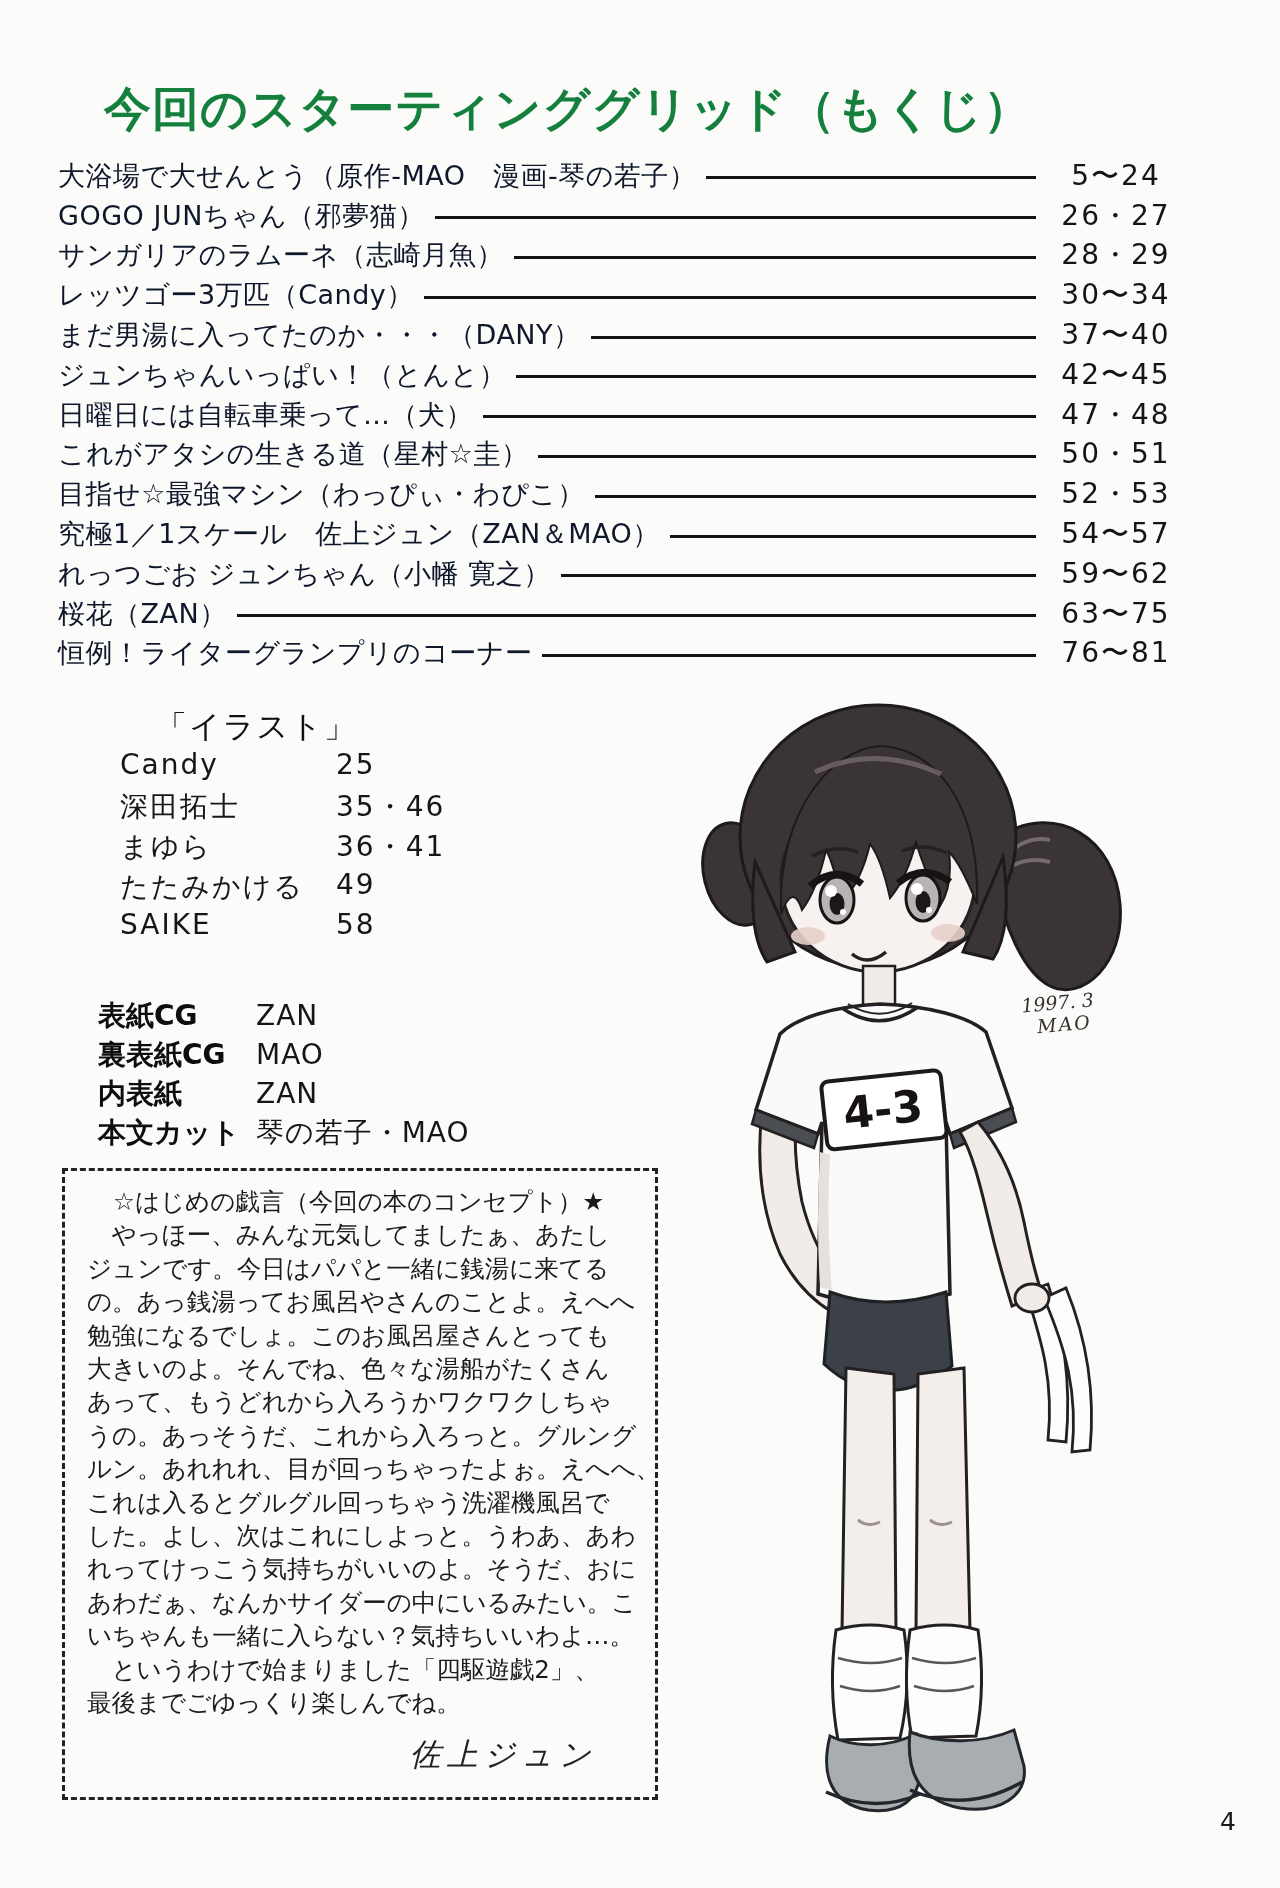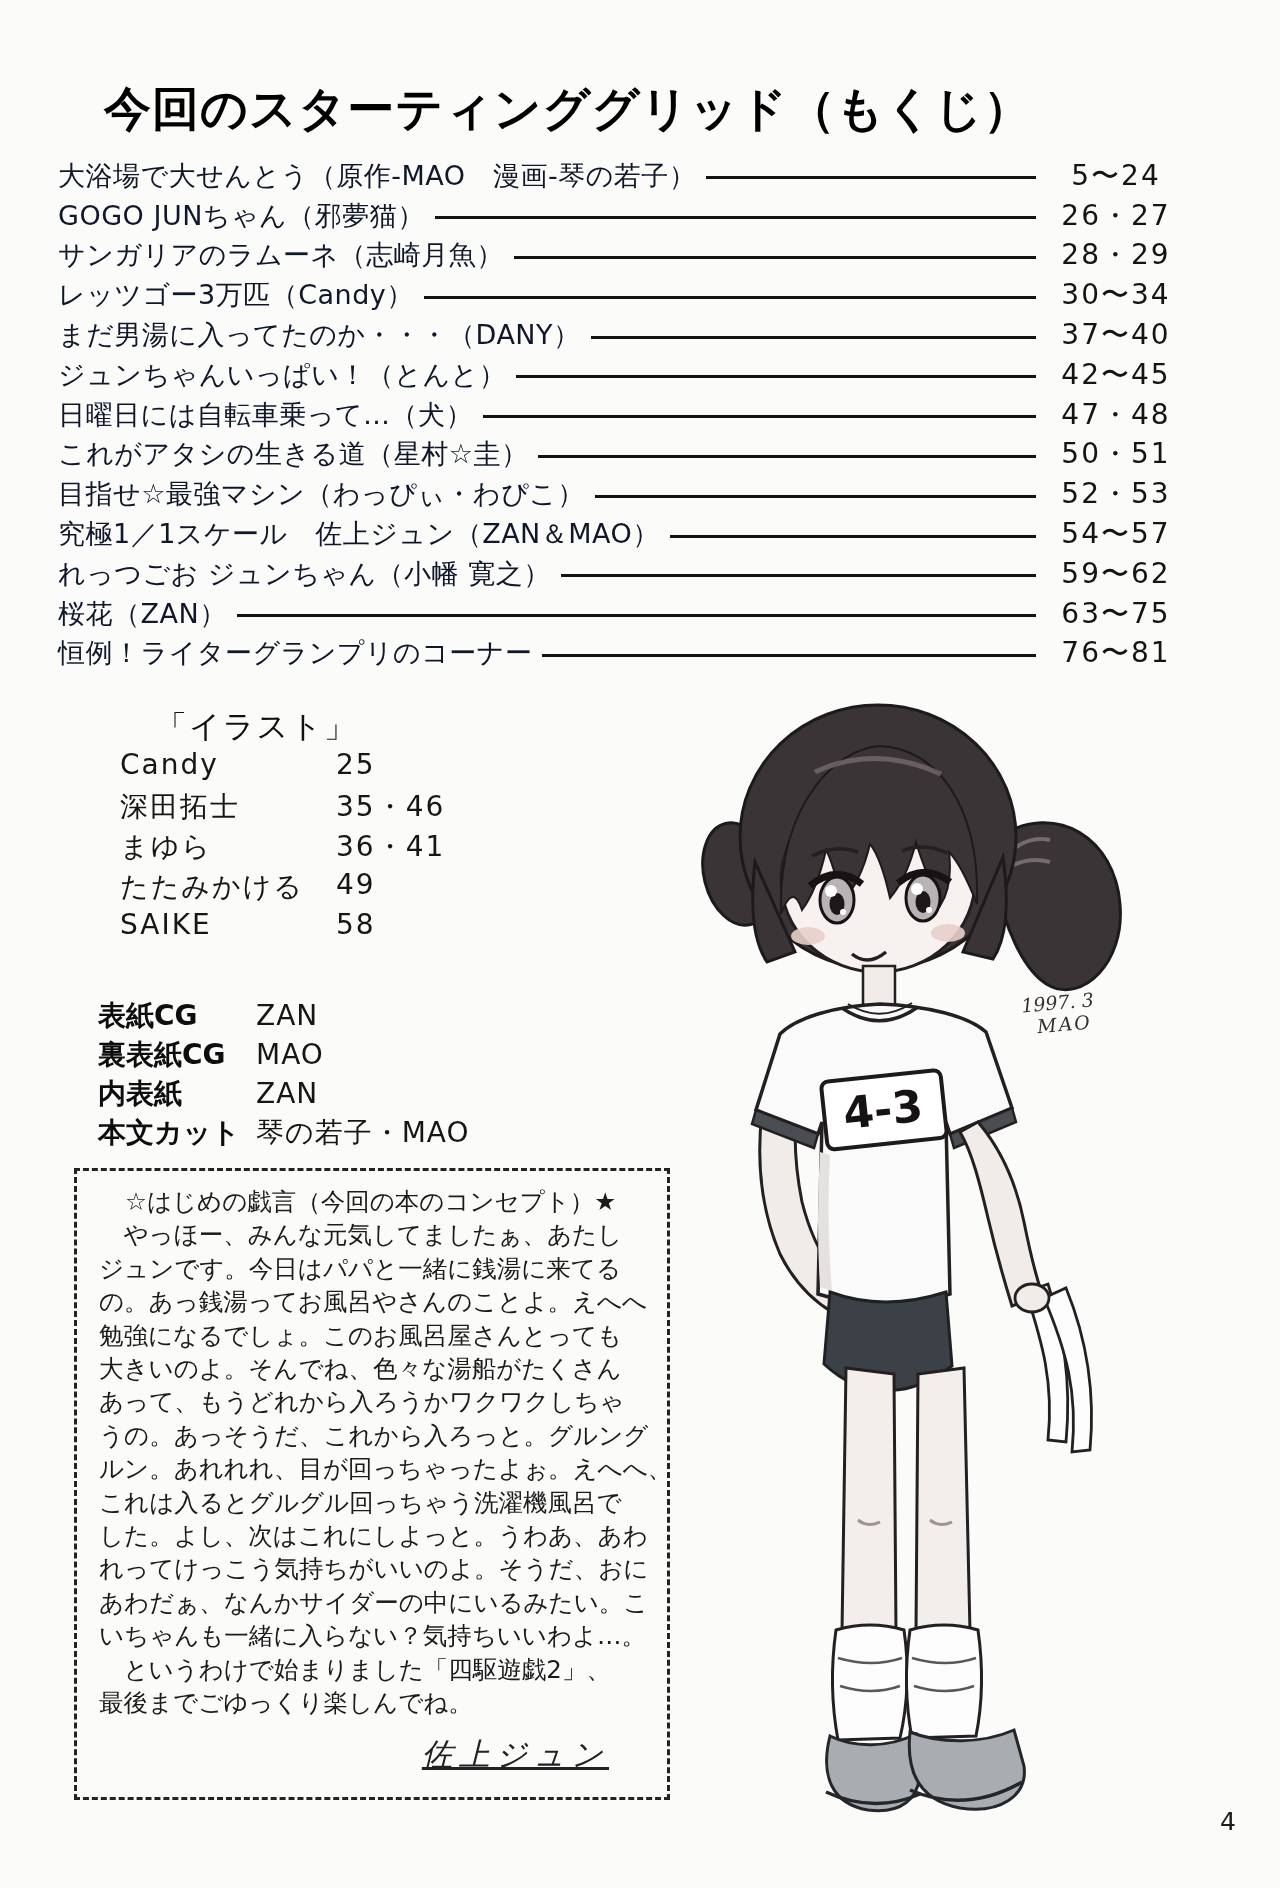--- a/index.html
+++ b/index.html
@@ -5,21 +5,21 @@
   html,body{margin:0;padding:0;}
   body{
     width:1280px;height:1888px;position:relative;overflow:hidden;
     background:#fbfbfa;color:#161616;
     font-family:"DejaVu Sans","Liberation Sans",sans-serif;
   }
   
   .page-title{
     position:absolute;left:104px;top:78px;width:1100px;
     font-size:47px;font-weight:700;letter-spacing:1px;white-space:nowrap;
-    color:#000000;
+    color:#15803d;
   }
   
   .toc{position:absolute;left:58px;top:156px;width:1128px;}
   .toc-row{display:flex;align-items:center;height:39.8px;}
   .toc-title{
     white-space:nowrap;font-size:27px;font-weight:400;color:#0f172a;
     padding-right:8px;letter-spacing:0.5px;
   }
   .toc-leader{flex:1;border-top:3.2px solid #131313;margin:4px 10px 0 2px;}
   .toc-pages{
@@ -33,30 +33,30 @@
   .illust-row:first-of-type{margin-top:14px;}
   .illust-name{width:216px;letter-spacing:2px;white-space:nowrap;}
   .illust-pages{letter-spacing:2px;white-space:nowrap;}
   
   .cover-credits{position:absolute;left:98px;top:996px;width:440px;}
   .cover-row{display:flex;height:39px;align-items:center;font-size:28px;}
   .cover-label{width:158px;font-weight:700;white-space:nowrap;color:#0d0d0d;}
   .cover-value{letter-spacing:1px;white-space:nowrap;}
   
   .foreword-box{
-    position:absolute;left:74px;top:1168px;width:596px;height:632px;
+    position:absolute;left:62px;top:1168px;width:596px;height:632px;
     border:3px dashed #232323;box-sizing:border-box;
     padding:14px 16px 0 22px;
   }
   .fw-line{font-size:24.5px;line-height:33.4px;white-space:nowrap;color:#1b1b1b;}
   .fw-heading{text-indent:26px;}
   .fw-signature{
     margin-top:14px;text-align:right;padding-right:42px;
     font-family:"DejaVu Serif","Liberation Serif",serif;
-    font-style:italic;font-size:31px;letter-spacing:6px;color:#222;text-decoration:underline;
+    font-style:italic;font-size:31px;letter-spacing:6px;color:#222;
   }
   
   .illustration{position:absolute;left:580px;top:652px;width:600px;height:1185px;}
   
   .page-number{
     position:absolute;right:44px;bottom:52px;font-size:25px;color:#1a1a1a;
   }
 </style>
 </head>
 <body>

